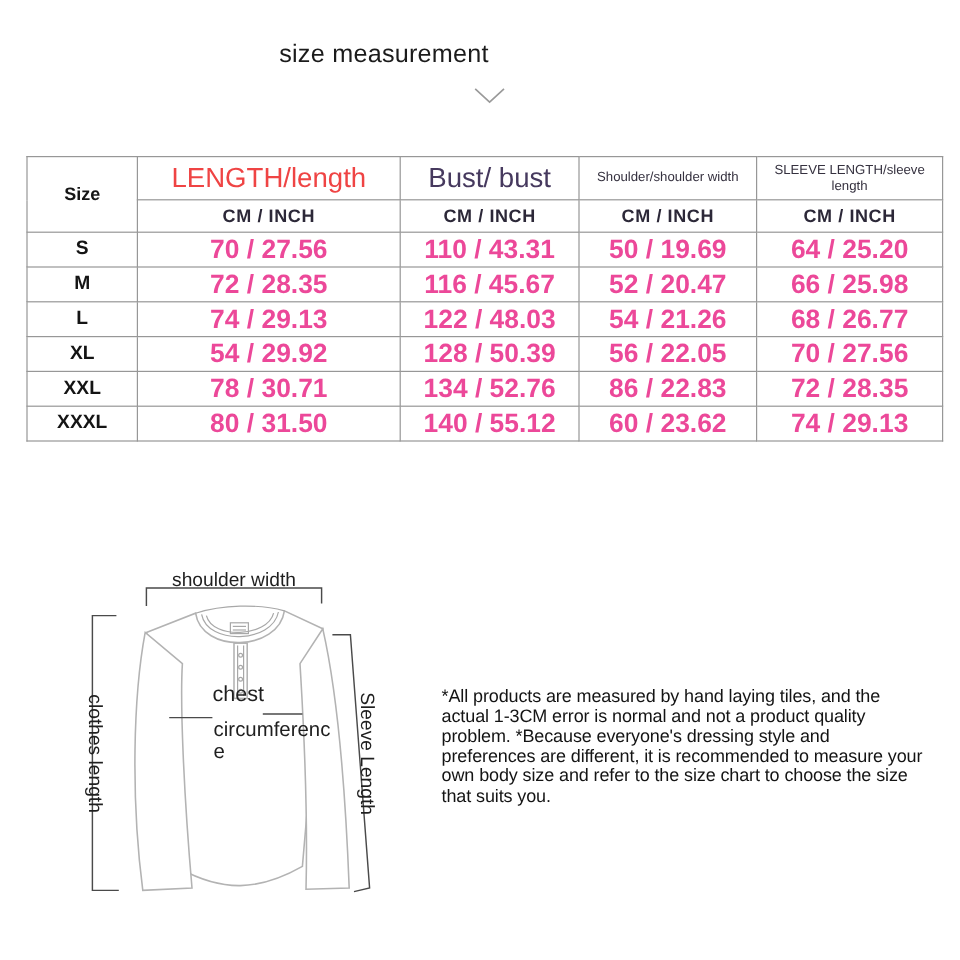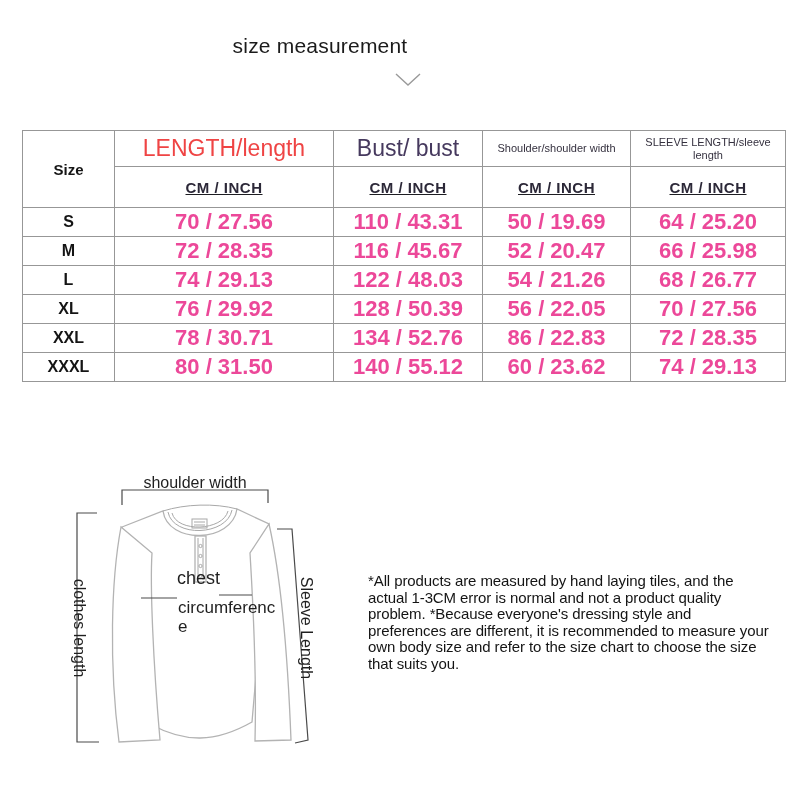--- a/index.html
+++ b/index.html
@@ -17,21 +17,21 @@
   
   table.size-table{
     position:absolute;left:22px;top:130px;width:763px;
     border-collapse:collapse;table-layout:fixed;
   }
   table.size-table th, table.size-table td{
     border:1px solid #979797;padding:0;vertical-align:middle;
     text-align:center;background:#ffffff;
   }
   tr.hrow1{height:36px;}
-  tr.hrow2{height:41px;text-decoration:underline;}
+  tr.hrow2{height:27px;}
   tr.drow{height:29px;}
   th.c-size{font-size:15px;font-weight:700;color:#161616;}
   th.h-length{font-size:23px;font-weight:400;color:#ef4444;}
   th.h-bust{font-size:23px;font-weight:400;color:#46395e;}
   th.h-small{font-size:11px;font-weight:400;color:#35313f;text-align:left;padding-left:7px;line-height:1.1;}
   th.h-unit{font-size:15px;font-weight:700;color:#2c2838;letter-spacing:0.5px;}
   td.cell-size{font-size:16px;font-weight:700;color:#141414;}
   td.cell-val{font-size:22px;font-weight:700;color:#ec4899;}
   
   .diagram-svg{position:absolute;left:40px;top:430px;}
@@ -99,21 +99,21 @@
     </tr>
     <tr class="drow">
       <td class="cell-size">L</td>
       <td class="cell-val">74 / 29.13</td>
       <td class="cell-val">122 / 48.03</td>
       <td class="cell-val">54 / 21.26</td>
       <td class="cell-val">68 / 26.77</td>
     </tr>
     <tr class="drow">
       <td class="cell-size">XL</td>
-      <td class="cell-val">76 / 29.92</td>
+      <td class="cell-val">54 / 29.92</td>
       <td class="cell-val">128 / 50.39</td>
       <td class="cell-val">56 / 22.05</td>
       <td class="cell-val">70 / 27.56</td>
     </tr>
     <tr class="drow">
       <td class="cell-size">XXL</td>
       <td class="cell-val">78 / 30.71</td>
       <td class="cell-val">134 / 52.76</td>
       <td class="cell-val">86 / 22.83</td>
       <td class="cell-val">72 / 28.35</td>

